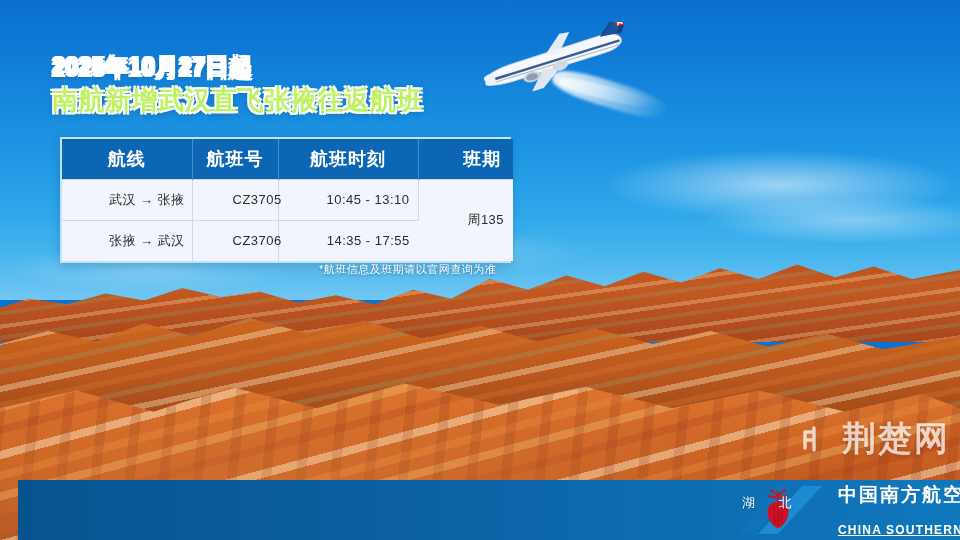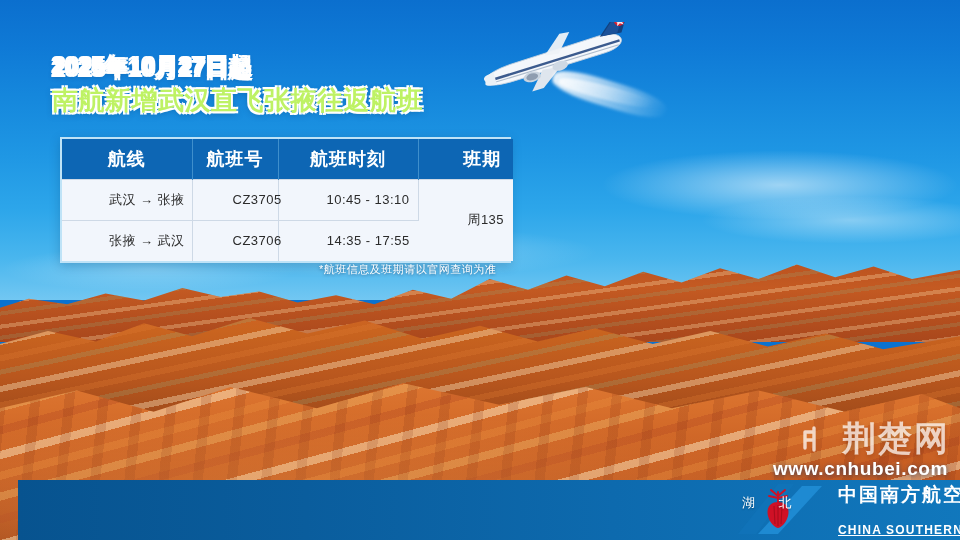--- a/index.html
+++ b/index.html
@@ -313,21 +313,20 @@
   </div>
 
   <div class="watermark">
     <div class="wm-mark">
       <svg width="34" height="34" viewBox="0 0 34 34">
         <path d="M4 10 L4 26 M4 10 L13 10 M4 18 L12 18 M13 6 L13 28" stroke="rgba(255,255,255,.9)" stroke-width="3.4" fill="none" stroke-linecap="round"></path>
       </svg>
     </div>
     <div class="wm-text">荆楚网</div>
   </div>
-  <div class="wm-url">www.cnhubei.com</div>
 
   <div class="bottom-bar">
     <div class="bar-right">
 
       <div class="fin-group">
         <svg width="100" height="60" viewBox="0 0 100 60">
           <path d="M60 4 L22 54 L4 54 L44 4 Z" fill="#1173b8" opacity="0.85"></path>
           <path d="M88 6 L44 54 L24 54 L68 6 Z" fill="#1e8ad2"></path>
           <g transform="translate(44,16)">
             <path d="M0 6 C-8 6, -12 12, -10 20 C-8 28, -2 32, 0 32

